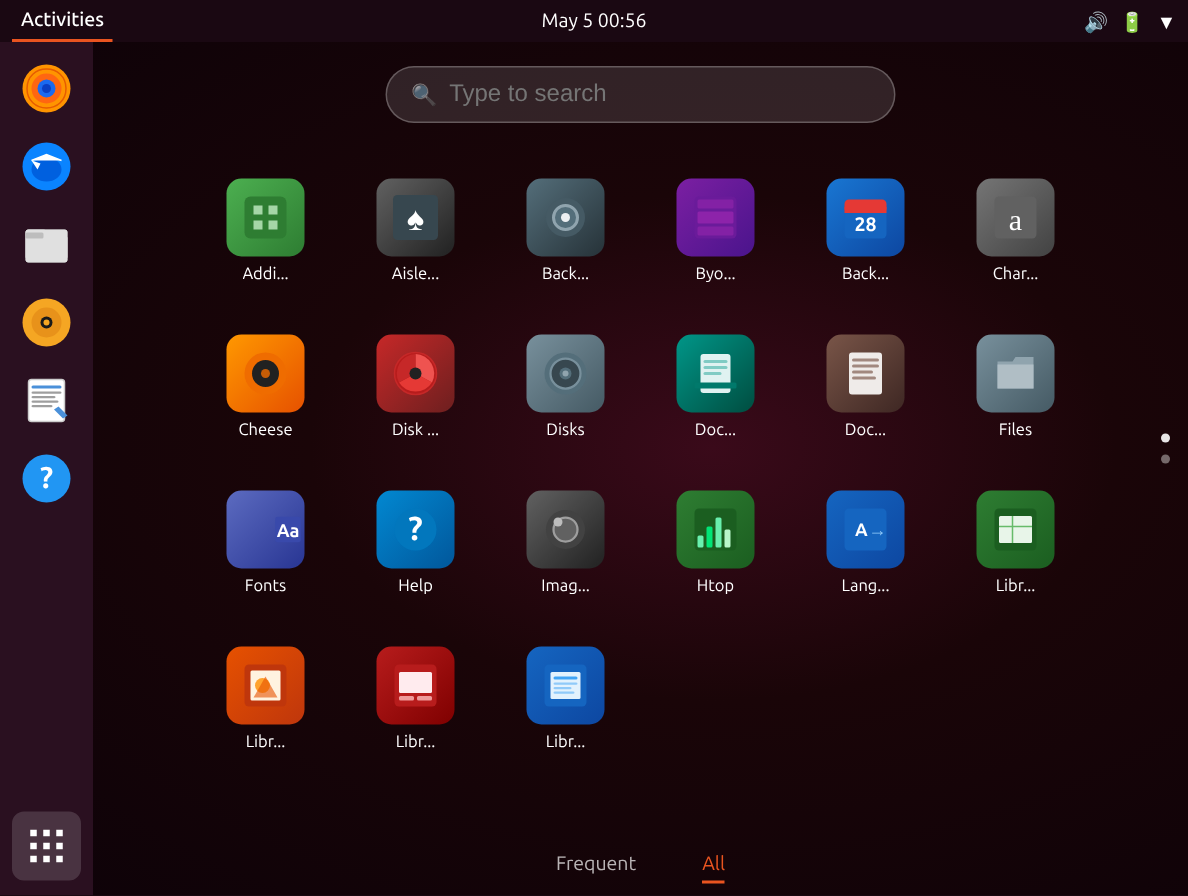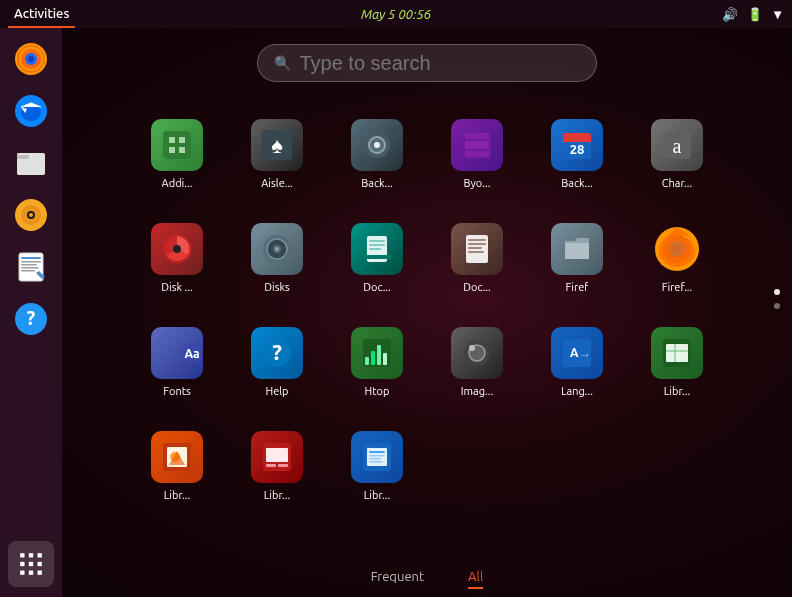--- a/index.html
+++ b/index.html
@@ -43,26 +43,25 @@
       font-size: 13px;
       font-weight: 500;
       padding: 0 6px;
       border-bottom: 2px solid #e95420;
       height: 28px;
       display: flex;
       align-items: center;
     }
 
     .topbar-center {
-      color: #bef264;
+      color: #ffffff;
       font-size: 13px;
       position: absolute;
       left: 50%;
       transform: translateX(-50%);
-      font-style: italic;
     }
 
     .topbar-right {
       display: flex;
       align-items: center;
       gap: 8px;
     }
 
     .topbar-icon {
       color: #ffffff;
@@ -132,21 +131,21 @@
       color: rgba(255,255,255,0.6);
       font-size: 14px;
       margin-right: 8px;
     }
 
     .search-input {
       background: transparent;
       border: none;
       outline: none;
       color: rgba(255,255,255,0.6);
-      font-size: 20px;
+      font-size: 16px;
       width: 100%;
     }
 
     
     .app-grid {
       display: grid;
       grid-template-columns: repeat(6, 96px);
       grid-template-rows: repeat(4, 100px);
       gap: 4px;
       flex: 1;
@@ -407,20 +406,30 @@
     <div class="app-item">
       <div class="app-icon-wrap" style="background: linear-gradient(135deg, #757575, #424242);">
         <svg viewBox="0 0 36 36" width="36" height="36">
             <rect x="4" y="4" width="28" height="28" rx="3" fill="#616161"></rect>
             <text x="18" y="26" text-anchor="middle" font-size="20" fill="white" font-family="serif">a</text>
           </svg>
       </div>
       <span class="app-label">Char...</span>
     </div>
 
+    <div class="app-item">
+      <div class="app-icon-wrap" style="background: linear-gradient(135deg, #ff9800, #e65100);">
+        <svg viewBox="0 0 36 36" width="36" height="36">
+            <circle cx="18" cy="18" r="14" fill="#ef6c00"></circle>
+            <circle cx="18" cy="18" r="9" fill="#212121"></circle>
+            <circle cx="18" cy="18" r="3" fill="#ef6c00" opacity="0.8"></circle>
+          </svg>
+      </div>
+      <span class="app-label">Cheese</span>
+    </div>
 
     <div class="app-item">
       <div class="app-icon-wrap" style="background: linear-gradient(135deg, #c62828, #6d1f1f);">
         <svg viewBox="0 0 36 36" width="36" height="36">
           <circle cx="18" cy="18" r="14" fill="#b71c1c" stroke="#c62828" stroke-width="1"></circle>
           <path d="M18 18 L18 5 A13 13 0 0 1 29 24 Z" fill="#ef5350"></path>
           <path d="M18 18 L29 24 A13 13 0 0 1 7 24 Z" fill="#e53935"></path>
           <path d="M18 18 L7 24 A13 13 0 0 1 18 5 Z" fill="#c62828"></path>
           <circle cx="18" cy="18" r="4" fill="#212121"></circle>
         </svg>
@@ -466,78 +475,66 @@
       <span class="app-label">Doc...</span>
     </div>
 
     <div class="app-item">
       <div class="app-icon-wrap" style="background: linear-gradient(135deg, #78909c, #455a64);">
         <svg viewBox="0 0 36 36" width="36" height="36">
             <path d="M6 10 L16 10 L18 7 L30 7 L30 28 L6 28 Z" fill="#90a4ae"></path>
             <path d="M6 12 L30 12 L30 28 L6 28 Z" fill="#b0bec5"></path>
           </svg>
       </div>
-      <span class="app-label">Firef</span>
-    </div>
-
-    <div class="app-item">
-      <div class="app-icon-wrap" style="background: transparent;">
-        <svg viewBox="0 0 52 52" width="52" height="52">
-          <circle cx="26" cy="26" r="22" fill="#ff9500"></circle>
-          <circle cx="26" cy="26" r="14" fill="#e55b13"></circle>
-          <circle cx="26" cy="26" r="8" fill="#1878d4"></circle>
-          <circle cx="26" cy="26" r="4" fill="#0d55b0"></circle>
-          <path d="M26 4 C30 8 38 10 42 18 C38 12 32 10 28 14 C36 12 44 20 44 28 C44 36 36 44 26 44 C16 44 8 36 8 28 C8 22 12 16 18 12" fill="#ff6d00" opacity="0.8"></path>
-        </svg>
-      </div>
-      <span class="app-label">Firef...</span>
-    </div>
+      <span class="app-label">Files</span>
+    </div>
+
 
     <div class="app-item">
       <div class="app-icon-wrap" style="background: linear-gradient(135deg, #5c6bc0, #283593); padding-left: 30px;">
         <svg viewBox="0 0 36 36" width="36" height="36">
             <rect x="4" y="4" width="28" height="28" rx="3" fill="#3949ab"></rect>
             <text x="18" y="26" text-anchor="middle" font-size="20" fill="white" font-weight="bold">Aa</text>
           </svg>
       </div>
       <span class="app-label">Fonts</span>
     </div>
 
     <div class="app-item">
       <div class="app-icon-wrap" style="background: linear-gradient(135deg, #0288d1, #01579b);">
         <svg viewBox="0 0 36 36" width="36" height="36">
             <circle cx="18" cy="18" r="14" fill="#0277bd"></circle>
             <text x="18" y="25" text-anchor="middle" font-size="22" fill="white" font-weight="bold">?</text>
           </svg>
       </div>
       <span class="app-label">Help</span>
+    </div>
+
+    <div class="app-item">
+      <div class="app-icon-wrap" style="background: linear-gradient(135deg, #616161, #212121);">
+        <svg viewBox="0 0 36 36" width="36" height="36">
+            <circle cx="18" cy="18" r="13" fill="#424242"></circle>
+            <circle cx="18" cy="18" r="8" fill="#616161" stroke="#9e9e9e" stroke-width="1.5"></circle>
+            <circle cx="13" cy="13" r="3" fill="#bdbdbd"></circle>
+          </svg>
+      </div>
+      <span class="app-label">Imag...</span>
     </div>
 
     <div class="app-item">
       <div class="app-icon-wrap" style="background: linear-gradient(135deg, #2e7d32, #1b5e20);">
         <svg viewBox="0 0 36 36" width="36" height="36">
             <rect x="4" y="4" width="28" height="28" rx="3" fill="#1b5e20"></rect>
             <rect x="6" y="22" width="4" height="8" rx="1" fill="#69f0ae"></rect>
             <rect x="12" y="16" width="4" height="14" rx="1" fill="#00e676"></rect>
             <rect x="18" y="10" width="4" height="20" rx="1" fill="#69f0ae"></rect>
             <rect x="24" y="18" width="4" height="12" rx="1" fill="#b9f6ca"></rect>
           </svg>
       </div>
       <span class="app-label">Htop</span>
-    </div>
-
-    <div class="app-item">
-      <div class="app-icon-wrap" style="background: linear-gradient(135deg, #616161, #212121);">
-        <svg viewBox="0 0 36 36" width="36" height="36">
-            <circle cx="18" cy="18" r="13" fill="#424242"></circle>
-            <circle cx="18" cy="18" r="8" fill="#616161" stroke="#9e9e9e" stroke-width="1.5"></circle>
-            <circle cx="13" cy="13" r="3" fill="#bdbdbd"></circle>
-          </svg>
-      </div>
-      <span class="app-label">Imag...</span>
     </div>
 
     <div class="app-item">
       <div class="app-icon-wrap" style="background: linear-gradient(135deg, #1565c0, #0d47a1);">
         <svg viewBox="0 0 36 36" width="36" height="36">
             <rect x="4" y="4" width="28" height="28" rx="3" fill="#1565c0"></rect>
             <text x="11" y="22" font-size="12" fill="white" font-weight="bold">A</text>
             <text x="20" y="22" font-size="12" fill="#90caf9" font-weight="bold">→</text>
           </svg>
       </div>

